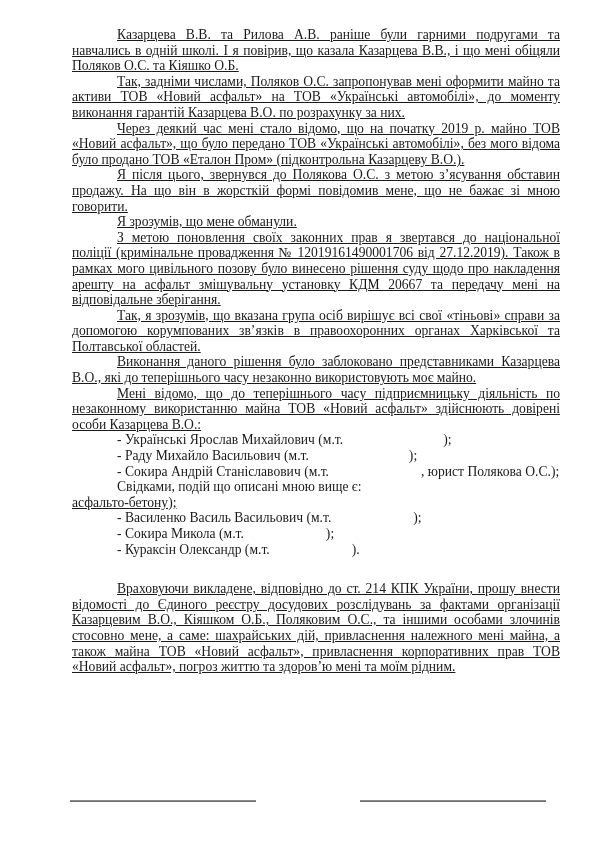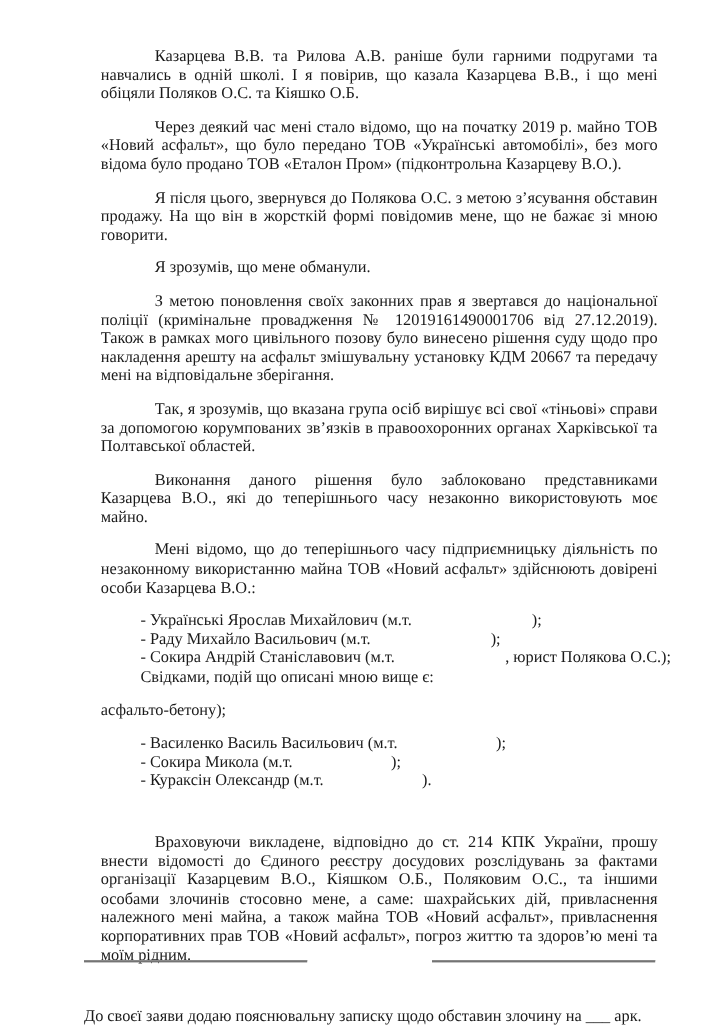--- a/index.html
+++ b/index.html
@@ -5,34 +5,35 @@
     html, body { margin: 0; padding: 0; background: #ffffff; }
     body {
       width: 605px; height: 855px; overflow: hidden; position: relative;
       font-family: "Liberation Serif", "DejaVu Serif", serif;
       color: #1a1a1a;
     }
     .page {
       position: absolute; left: 72px; top: 27px; width: 488px;
       font-size: 13.6px; line-height: 15.6px;
     }
-    p { margin: 12px; text-align: justify; text-indent: 45px; }
+    p { margin: 0; text-align: justify; text-indent: 45px; text-decoration: underline; }
     p.noindent { text-indent: 0; }
     .li { text-indent: 0; padding-left: 45px; white-space: nowrap; text-align: left; }
     .gap { display: inline-block; }
     .spacer2 { height: 24px; }
     .closing { text-indent: 0; padding-left: 0; margin-left: -2px; white-space: nowrap; text-align: left; }
     .sig-row { position: absolute; top: 800px; left: 72px; width: 488px; height: 2px; }
     .sig-line { position: absolute; top: 0; height: 1px; background: #6f6f6f; border-top: 1px solid #8a8a8a; }
   </style>
 </head>
 <body>
 
 <div class="page">
   <p>Казарцева В.В. та Рилова А.В. раніше були гарними подругами та навчались в одній школі. І я повірив, що казала Казарцева В.В., і що мені обіцяли Поляков О.С. та Кіяшко О.Б.</p>
+  <p>Так, задніми числами, Поляков О.С. запропонував мені оформити майно та активи ТОВ «Новий асфальт» на ТОВ «Українські автомобілі», до моменту виконання гарантій Казарцева В.О. по розрахунку за них.</p>
   <p>Через деякий час мені стало відомо, що на початку 2019 р. майно ТОВ «Новий асфальт», що було передано ТОВ «Українські автомобілі», без мого відома було продано ТОВ «Еталон Пром» (підконтрольна Казарцеву В.О.).</p>
   <p>Я після цього, звернувся до Полякова О.С. з метою з’ясування обставин продажу. На що він в жорсткій формі повідомив мене, що не бажає зі мною говорити.</p>
   <p>Я зрозумів, що мене обманули.</p>
   <p>З метою поновлення своїх законних прав я звертався до національної поліції (кримінальне провадження № 12019161490001706 від 27.12.2019). Також в рамках мого цивільного позову було винесено рішення суду щодо про накладення арешту на асфальт змішувальну установку КДМ 20667 та передачу мені на відповідальне зберігання.</p>
   <p>Так, я зрозумів, що вказана група осіб вирішує всі свої «тіньові» справи за допомогою корумпованих зв’язків в правоохоронних органах Харківської та Полтавської областей.</p>
   <p>Виконання даного рішення було заблоковано представниками Казарцева В.О., які до теперішнього часу незаконно використовують моє майно.</p>
   <p>Мені відомо, що до теперішнього часу підприємницьку діяльність по незаконному використанню майна ТОВ «Новий асфальт» здійснюють довірені особи Казарцева В.О.:</p>
 
   <div class="li">
     <span>- Українські Ярослав Михайлович (м.т.</span><span class="gap" style="width:100px"></span><span>);</span>
@@ -51,19 +52,18 @@
   <div class="li">
     <span>- Сокира Микола (м.т.</span><span class="gap" style="width:82px"></span><span>);</span>
   </div>
   <div class="li">
     <span>- Кураксін Олександр (м.т.</span><span class="gap" style="width:82px"></span><span>).</span>
   </div>
 
   <div class="spacer2"></div>
   <p>Враховуючи викладене, відповідно до ст. 214 КПК України, прошу внести відомості до Єдиного реєстру досудових розслідувань за фактами організації Казарцевим В.О., Кіяшком О.Б., Поляковим О.С., та іншими особами злочинів стосовно мене, а саме: шахрайських дій, привласнення належного мені майна, а також майна ТОВ «Новий асфальт», привласнення корпоративних прав ТОВ «Новий асфальт», погроз життю та здоров’ю мені та моїм рідним.</p>
   <div class="spacer2"></div>
-  <div class="closing">До своєї заяви додаю пояснювальну записку щодо обставин злочину на ___ арк.</div>
 </div>
 
 <div class="sig-row">
   <div class="sig-line" style="left:-2px;width:186px"></div>
   <div class="sig-line" style="left:288px;width:186px"></div>
 </div>
 
 </body></html>

